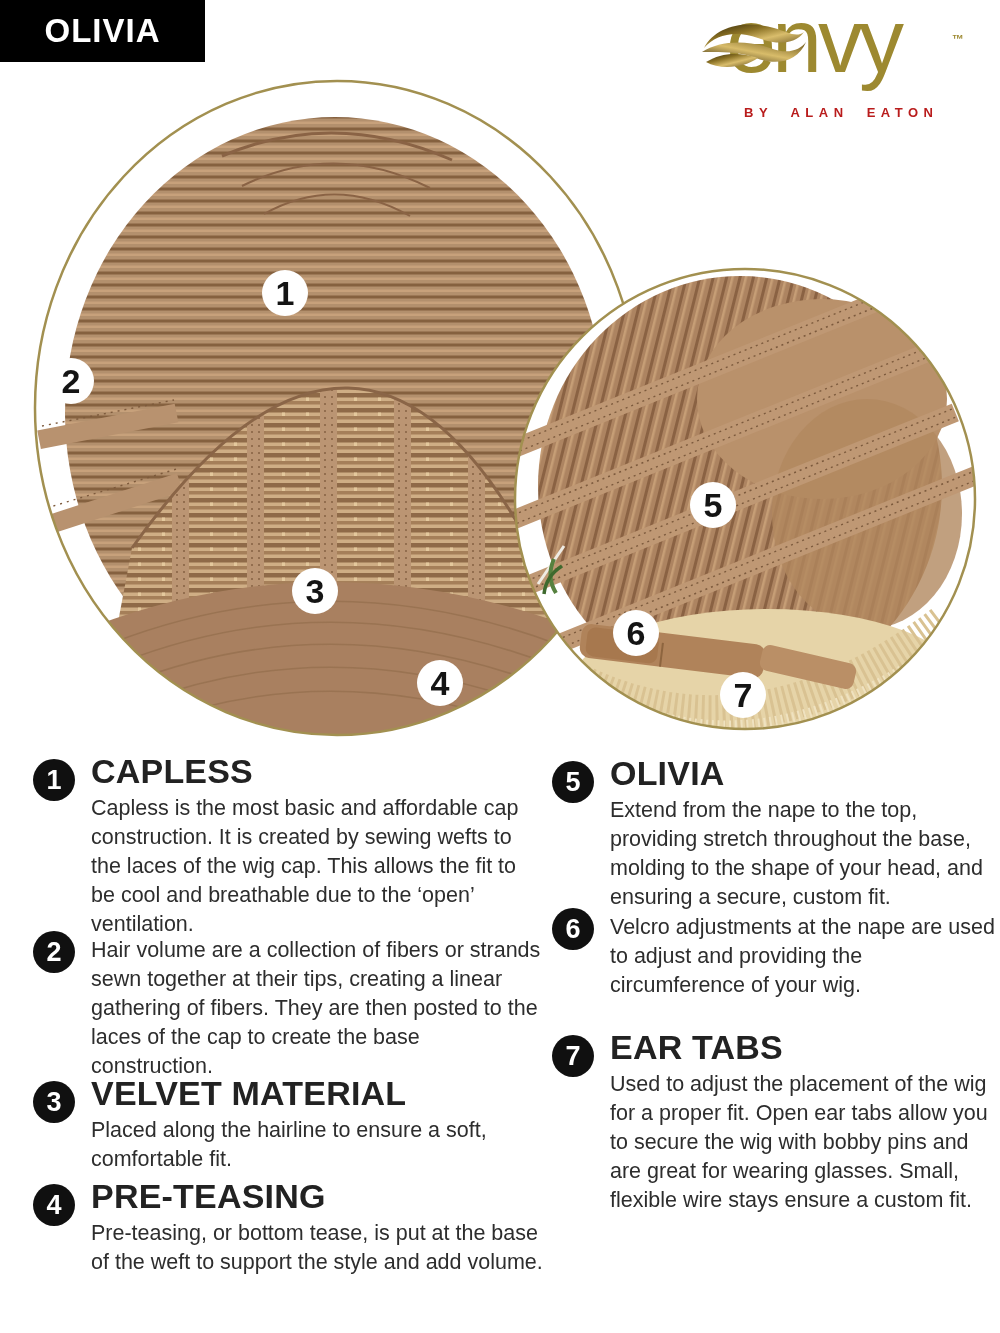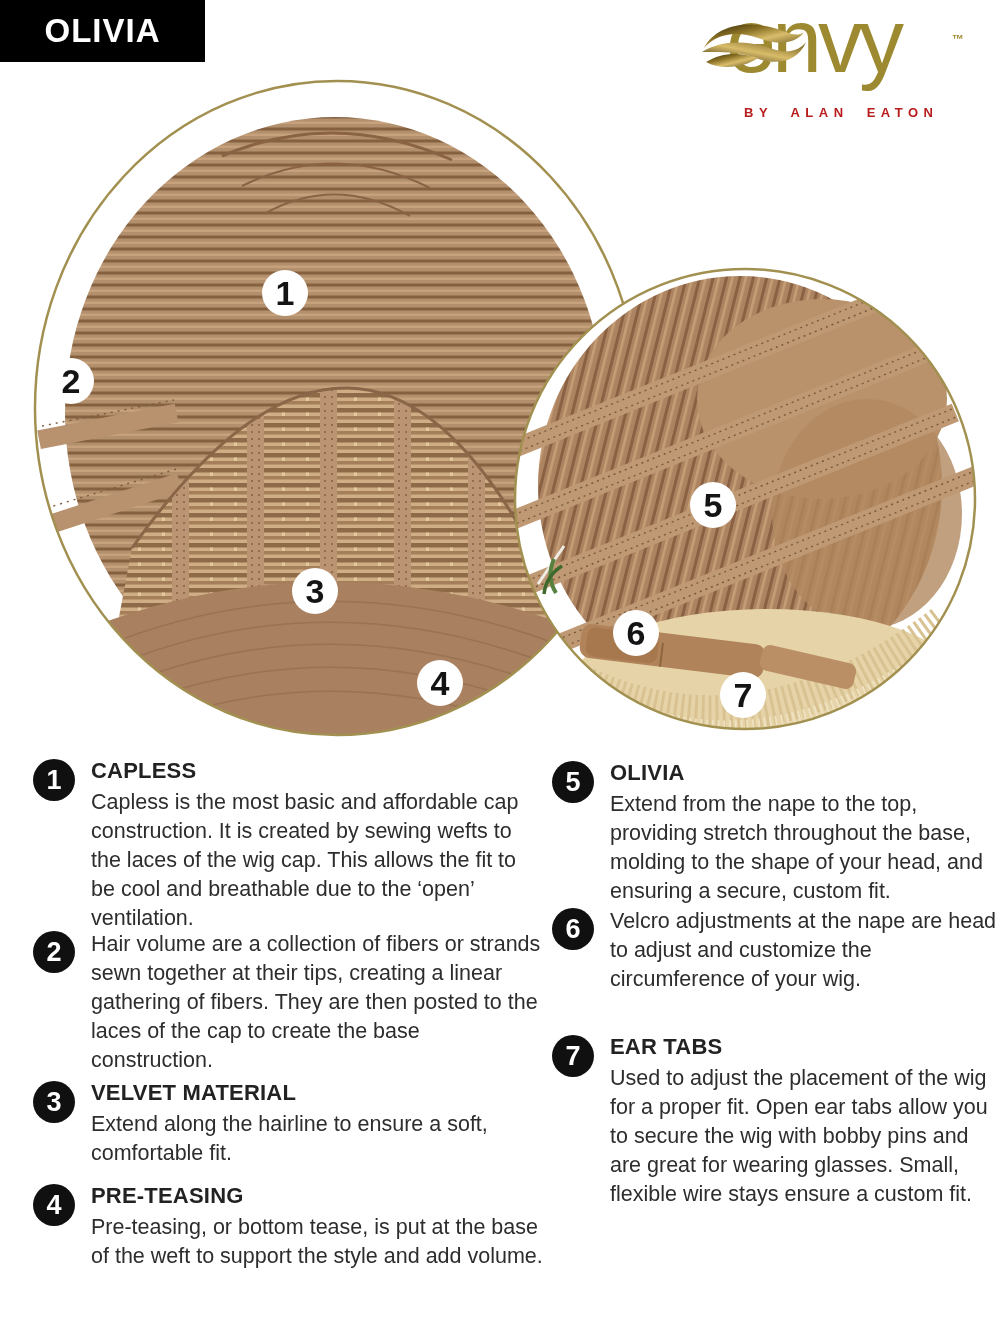--- a/index.html
+++ b/index.html
@@ -28,22 +28,22 @@
   .diagram-top{position:absolute;left:32px;top:78px;}
   .diagram-back{position:absolute;left:512px;top:264px;}
   
   .feature{position:absolute;display:flex;gap:16px;align-items:flex-start;}
   .feature .badge{
     flex:none;width:42px;height:42px;border-radius:50%;background:#101010;color:#ffffff;
     display:flex;align-items:center;justify-content:center;font-weight:700;font-size:27px;
     margin-top:3px;
   }
   .feature .ftext{display:block;}
-  .feature .ftitle{font-size:22px;font-weight:700;color:#222222;line-height:30px;letter-spacing:.2px;}
-  .feature .fdesc{font-size:21.5px;color:#2d2d2d;line-height:29px;margin-top:2px;}
+  .feature .ftitle{font-size:34px;font-weight:700;color:#222222;line-height:30px;letter-spacing:.2px;}
+  .feature .fdesc{font-size:21.5px;color:#2d2d2d;line-height:29px;margin-top:8px;}
   .col-left .fdesc{max-width:452px;}
   .col-right .fdesc{max-width:408px;}
   .f-l1{left:33px;top:756px;}
   .f-l2{left:33px;top:928px;}
   .f-l3{left:33px;top:1078px;}
   .f-l4{left:33px;top:1181px;}
   .f-r5{left:552px;top:758px;}
   .f-r6{left:552px;top:905px;}
   .f-r7{left:552px;top:1032px;}
   svg text.marker-num{font-family:"Liberation Sans","DejaVu Sans",sans-serif;font-weight:700;font-size:34px;fill:#141414;}
@@ -261,21 +261,21 @@
     <div class="ftext">
       <div class="fdesc">Hair volume are a collection of fibers or strands sewn together at their tips, creating a linear gathering of fibers. They are then posted to the laces of the cap to create the base construction.</div>
     </div>
   </div>
   <div class="feature col-left f-l3">
     <div class="badge">
         <span>3</span>
       </div>
     <div class="ftext">
       <div class="ftitle">VELVET MATERIAL</div>
-      <div class="fdesc">Extend along the hairline to ensure a soft, comfortable fit.</div>
+      <div class="fdesc">Placed along the hairline to ensure a soft, comfortable fit.</div>
     </div>
   </div>
   <div class="feature col-left f-l4">
     <div class="badge">
         <span>4</span>
       </div>
     <div class="ftext">
       <div class="ftitle">PRE-TEASING</div>
       <div class="fdesc">Pre-teasing, or bottom tease, is put at the base of the weft to support the style and add volume.</div>
     </div>
@@ -288,21 +288,21 @@
     <div class="ftext">
       <div class="ftitle">OLIVIA</div>
       <div class="fdesc">Extend from the nape to the top, providing stretch throughout the base, molding to the shape of your head, and ensuring a secure, custom fit.</div>
     </div>
   </div>
   <div class="feature col-right f-r6">
     <div class="badge">
         <span>6</span>
       </div>
     <div class="ftext">
-      <div class="fdesc">Velcro adjustments at the nape are head to adjust and customize the circumference of your wig.</div>
+      <div class="fdesc">Velcro adjustments at the nape are used to adjust and providing the circumference of your wig.</div>
     </div>
   </div>
   <div class="feature col-right f-r7">
     <div class="badge">
         <span>7</span>
       </div>
     <div class="ftext">
       <div class="ftitle">EAR TABS</div>
       <div class="fdesc">Used to adjust the placement of the wig for a proper fit. Open ear tabs allow you to secure the wig with bobby pins and are great for wearing glasses. Small, flexible wire stays ensure a custom fit.</div>
     </div>

